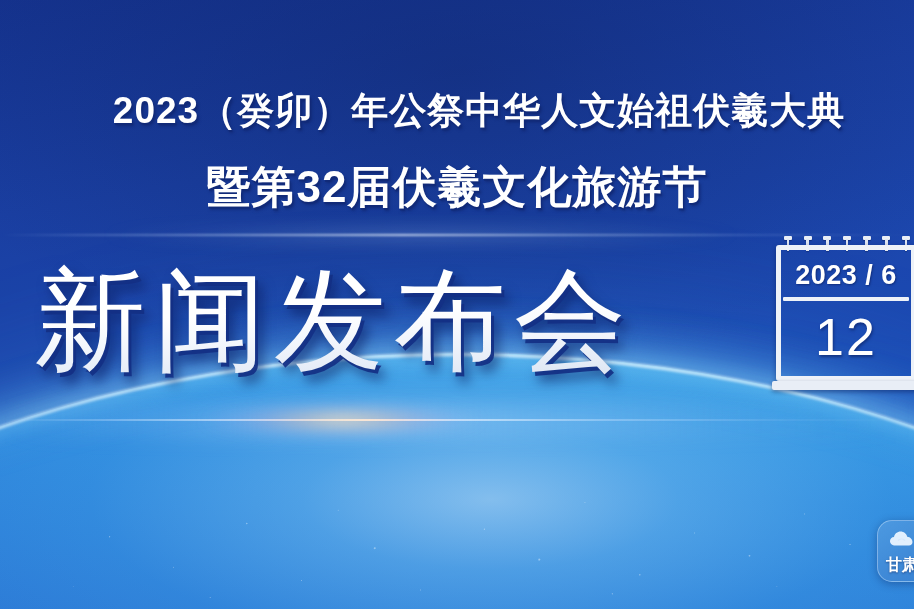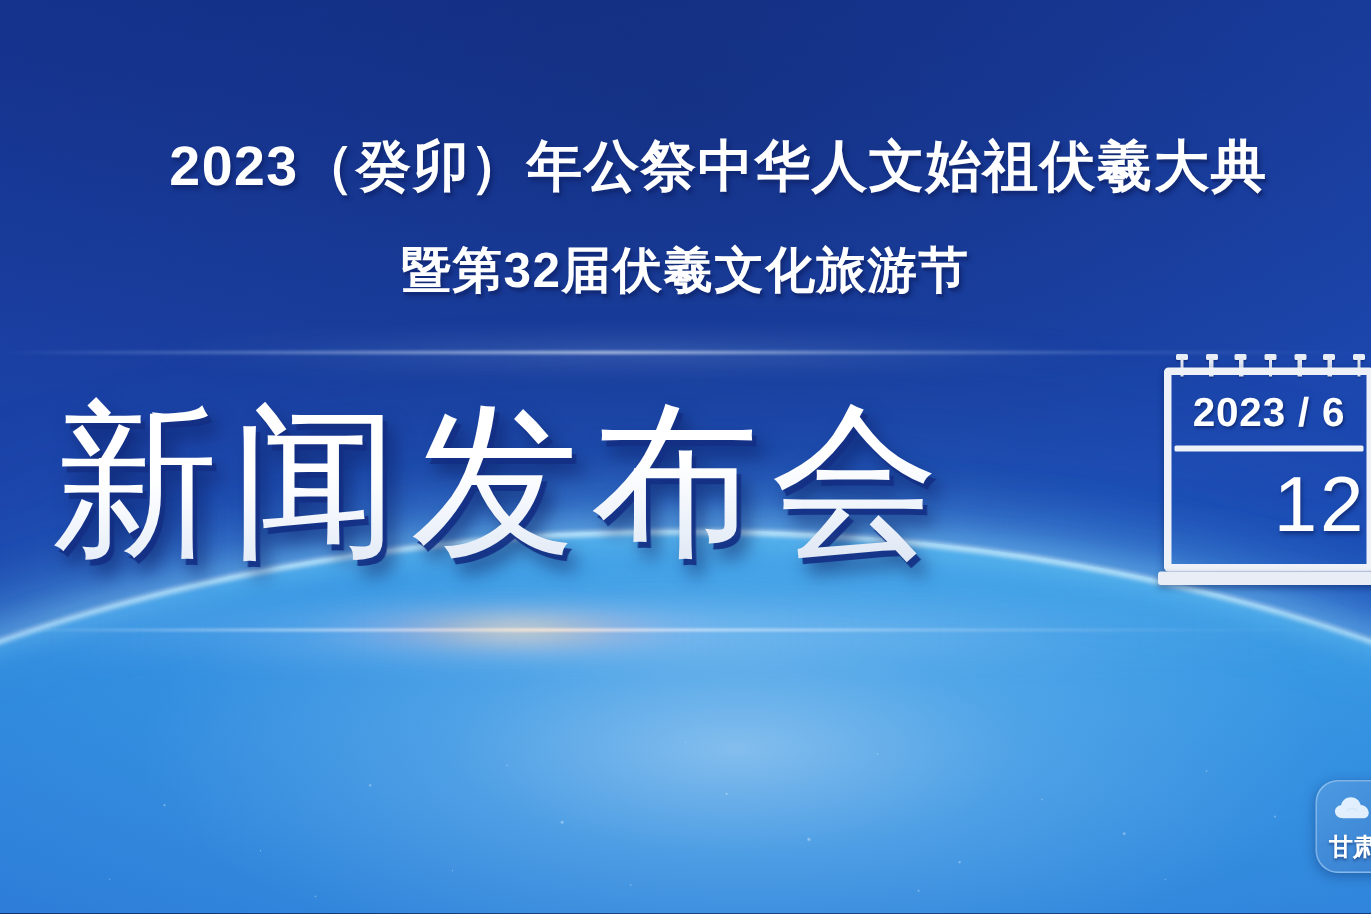--- a/index.html
+++ b/index.html
@@ -232,21 +232,21 @@
        2px 3px 3px rgba(12,30,95,0.55);
     margin-left: 44px;
   }
 
   .subheadline {
     position: absolute;
     left: 0;
     right: 0;
     top: 158px;
     text-align: center;
-    font-size: 33px;
+    font-size: 44px;
     font-weight: bold;
     letter-spacing: 1px;
     color: #ffffff;
     white-space: nowrap;
     text-shadow:
        1px 2px 0 rgba(18,42,120,0.85),
        2px 3px 3px rgba(12,30,95,0.55);
   }
 
   .maintitle {
@@ -343,21 +343,21 @@
     top: 47px;
     height: 4px;
     background: #eef2f8;
     border-radius: 1px;
   }
   .cal-day {
     position: absolute;
     left: 0;
     right: 0;
     top: 57px;
-    text-align: right;
+    text-align: center;
     font-size: 52px;
     font-weight: 500;
     color: #ffffff;
     letter-spacing: 2px;
     text-shadow: 1px 2px 3px rgba(10,28,92,0.6);
   }
   .cal-foot {
     position: absolute;
     left: -4px;
     top: 145px;

